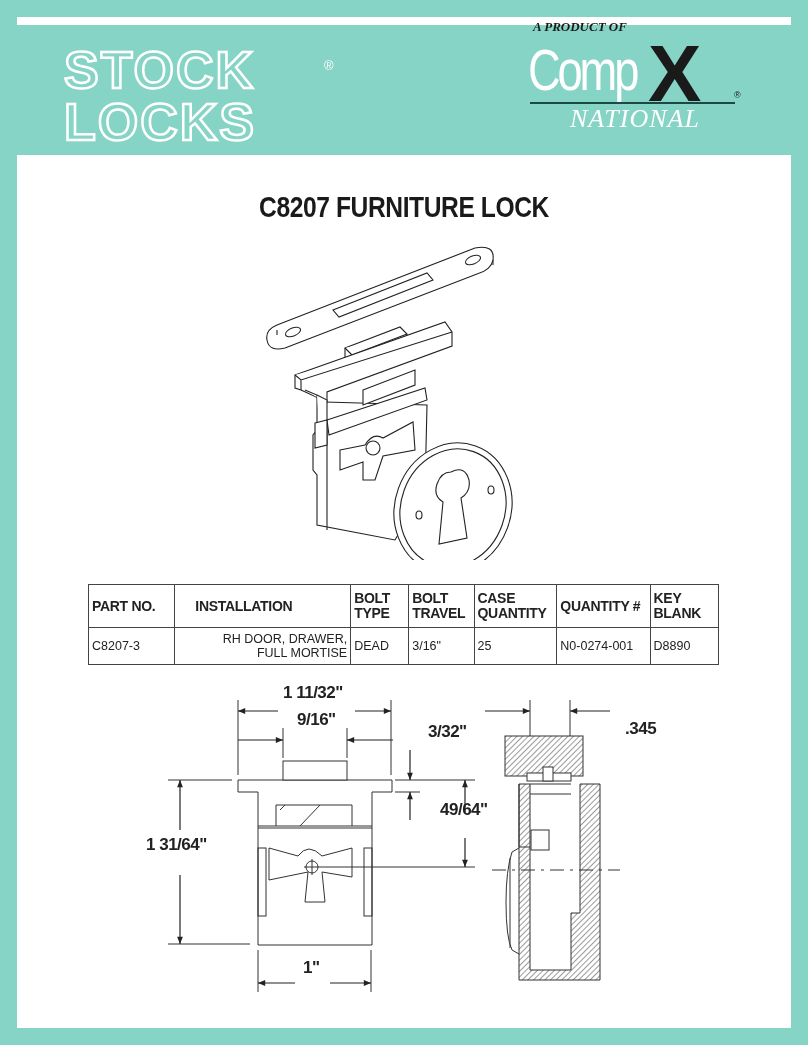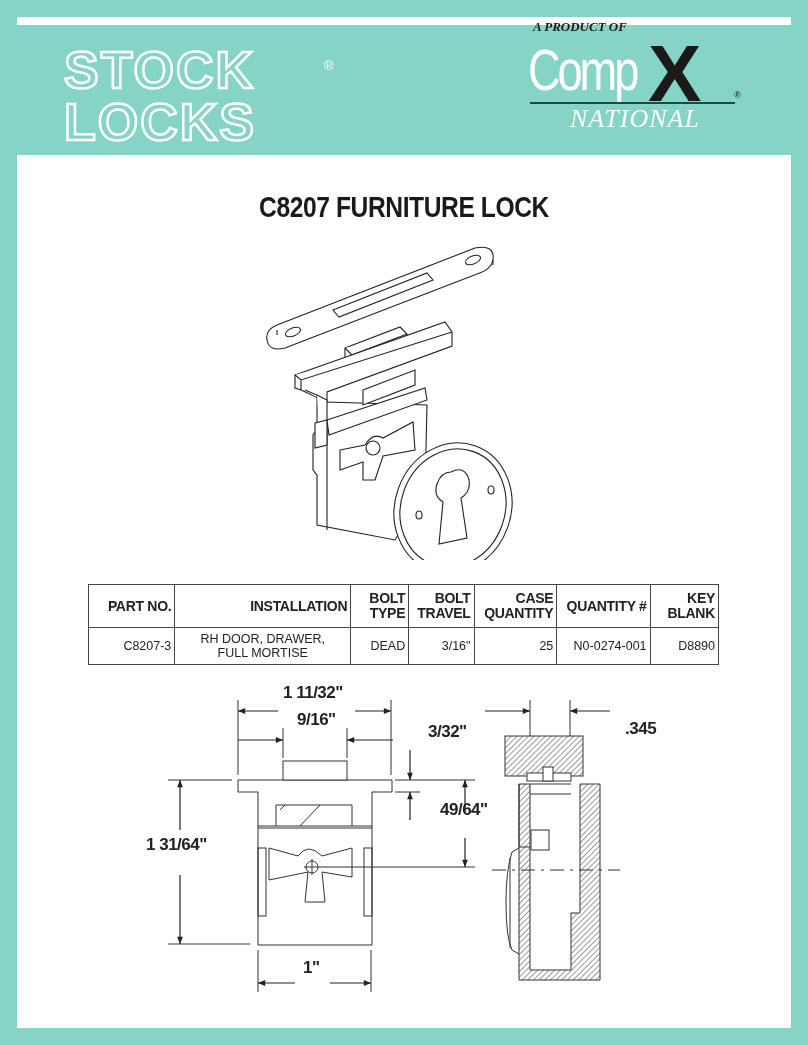--- a/index.html
+++ b/index.html
@@ -4,24 +4,24 @@
 <style>
   html, body { margin:0; padding:0; }
   body { width:808px; height:1045px; background:#86d4c6; position:relative; overflow:hidden; font-family:"Liberation Sans", sans-serif; }
   .top-strip { position:absolute; left:17px; top:17px; width:774px; height:8px; background:#ffffff; }
   .brand-left { position:absolute; left:62px; top:44px; width:300px; height:100px; }
   .brand-right { position:absolute; left:520px; top:16px; width:240px; height:120px; }
   .panel { position:absolute; left:17px; top:155px; width:774px; height:873px; background:#ffffff; }
   .title { position:absolute; left:0; width:808px; top:190px; text-align:center; font-weight:bold; font-size:30px; letter-spacing:-0.5px; color:#1a1a1a; transform:scaleX(0.82); transform-origin:center; }
   .iso { position:absolute; left:255px; top:240px; width:280px; height:320px; }
   table.spec { position:absolute; left:88px; top:584px; width:631px; border-collapse:collapse; font-size:13px; color:#222; }
-  table.spec th, table.spec td { border:1px solid #444; text-align:right; padding:2px 3px; }
+  table.spec th, table.spec td { border:1px solid #444; text-align:left; padding:2px 3px; }
   table.spec th { font-weight:bold; font-size:14px; line-height:15px; height:38px; letter-spacing:-0.3px; }
   table.spec td { height:32px; line-height:14px; font-size:12.5px; }
-  table.spec td.left { text-align:center; }
+  table.spec td.left { text-align:right; }
   .drawing { position:absolute; left:130px; top:670px; width:560px; height:330px; }
   .dim { position:absolute; font-weight:bold; font-size:17px; color:#222; letter-spacing:-0.5px; }
 </style>
 </head>
 <body>
 
 <div class="top-strip"></div>
 
 <svg class="brand-left" viewBox="0 0 300 100">
   <g fill="none" stroke="#ffffff" stroke-width="3.5">

